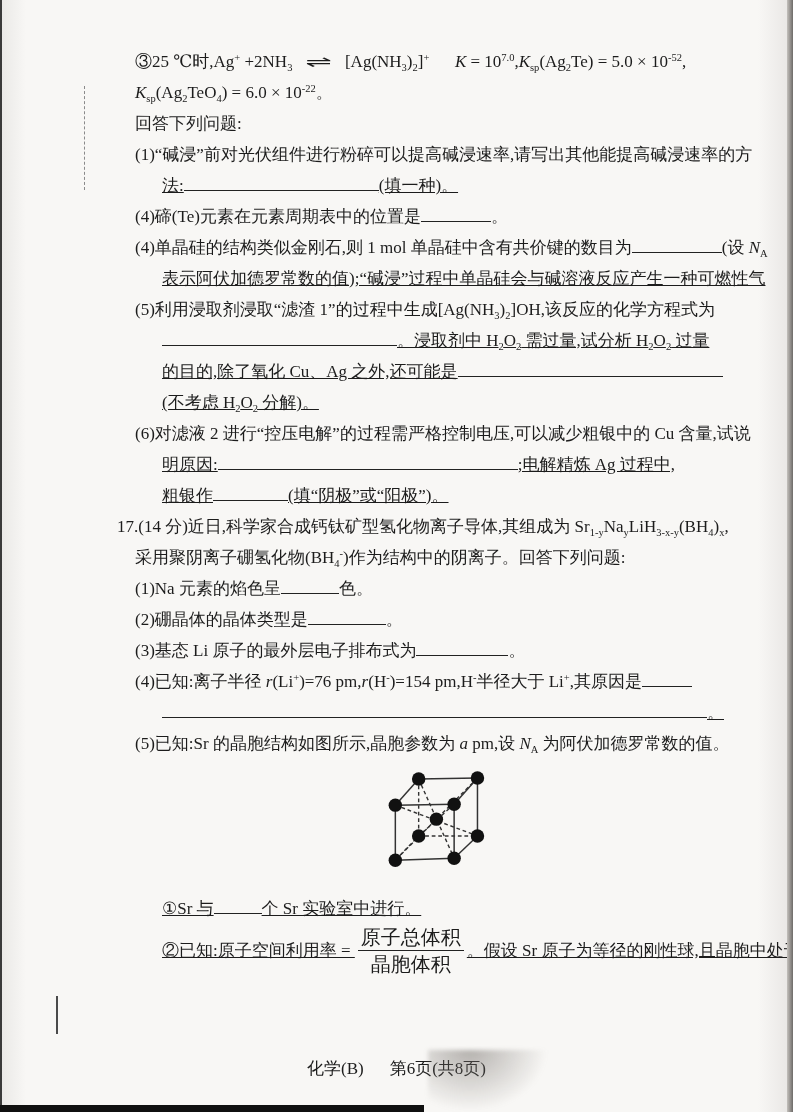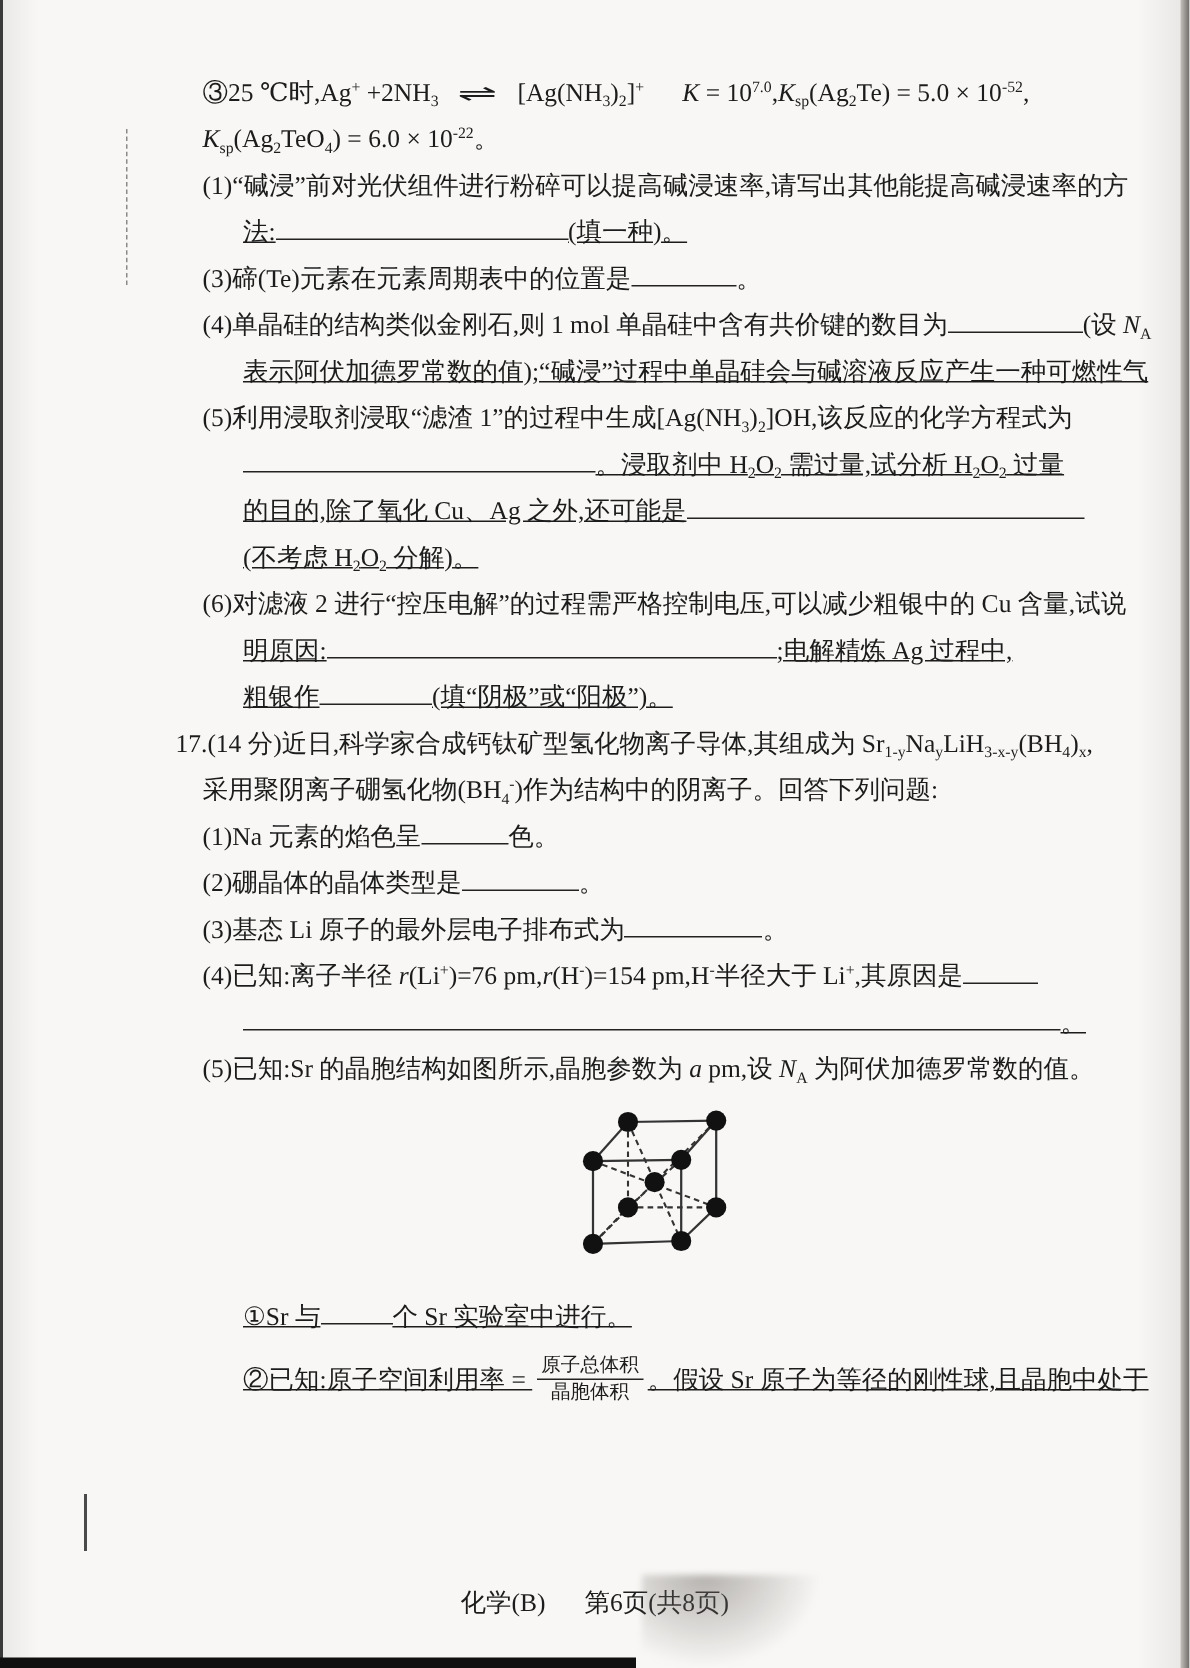--- a/index.html
+++ b/index.html
@@ -13,21 +13,21 @@
   .line{height:31px;line-height:31px;white-space:pre;}
   .ind0{margin-left:117px;}
   .ind1{margin-left:135px;}
   .ind2{margin-left:162px;text-decoration:underline;}
   sub{font-size:10.5px;line-height:0;vertical-align:-0.35em;}
   sup{font-size:10.5px;line-height:0;vertical-align:0.55em;}
   .it{font-style:italic;}
   .blank{display:inline-block;border-bottom:1.4px solid #222;height:15px;vertical-align:baseline;}
   .eqarrow{display:inline-block;transform:scaleX(2.1);font-family:"DejaVu Sans",sans-serif;
     margin:0 20px;font-size:15px;}
-  .frac{display:inline-block;vertical-align:middle;text-align:center;font-size:13px;
+  .frac{display:inline-block;vertical-align:middle;text-align:center;font-size:20px;
     line-height:1.3;margin:0 3px;position:relative;top:-2px;}
   .frac .num{display:block;border-bottom:1.4px solid #222;padding:0 3px;}
   .frac .den{display:block;}
   .tall{height:54px;line-height:54px;}
   .figure{margin:6px 0 2px 353px;width:150px;height:126px;}
   .footer{position:absolute;bottom:32px;left:0;width:100%;text-align:center;font-size:17px;}
   .footer .gap{display:inline-block;width:26px;}
   
   .edge-left{position:absolute;left:0;top:0;width:2px;height:100%;background:#3a3a3a;}
   .edge-right{position:absolute;right:0;top:0;width:6px;height:100%;
@@ -43,23 +43,24 @@
   svg circle{fill:#111;}
 </style>
 </head>
 <body>
 
 <div class="page">
   <div class="content">
     <div>
         <div class="line ind1"><span>③25 ℃时,Ag</span><sup>+</sup><span> +2NH</span><sub>3</sub><span class="eqarrow">⇌</span><span>[Ag(NH</span><sub>3</sub><span>)</span><sub>2</sub><span>]</span><sup>+</sup><span>      </span><span class="it">K</span><span> = 10</span><sup>7.0</sup><span>,</span><span class="it">K</span><sub>sp</sub><span>(Ag</span><sub>2</sub><span>Te) = 5.0 × 10</span><sup>-52</sup><span>,</span></div>
         <div class="line ind1"><span class="it">K</span><sub>sp</sub><span>(Ag</span><sub>2</sub><span>TeO</span><sub>4</sub><span>) = 6.0 × 10</span><sup>-22</sup><span>。</span></div>
+        <div class="line ind1"><span>回答下列问题:</span></div>
         <div class="line ind1"><span>(1)“碱浸”前对光伏组件进行粉碎可以提高碱浸速率,请写出其他能提高碱浸速率的方</span></div>
         <div class="line ind2"><span>法:</span><span class="blank" style="width: 195px;"></span><span>(填一种)。</span></div>
-        <div class="line ind1"><span>(3)碲(Te)元素在元素周期表中的位置是</span><span class="blank" style="width: 70px;"></span><span>。</span></div>
+        <div class="line ind1"><span>(4)碲(Te)元素在元素周期表中的位置是</span><span class="blank" style="width: 70px;"></span><span>。</span></div>
         <div class="line ind1"><span>(4)单晶硅的结构类似金刚石,则 1 mol 单晶硅中含有共价键的数目为</span><span class="blank" style="width: 90px;"></span><span>(设 </span><span class="it">N</span><sub>A</sub></div>
         <div class="line ind2"><span>表示阿伏加德罗常数的值);“碱浸”过程中单晶硅会与碱溶液反应产生一种可燃性气</span></div>
         <div class="line ind1"><span>(5)利用浸取剂浸取“滤渣 1”的过程中生成[Ag(NH</span><sub>3</sub><span>)</span><sub>2</sub><span>]OH,该反应的化学方程式为</span></div>
         <div class="line ind2"><span class="blank" style="width: 235px;"></span><span>。浸取剂中 H</span><sub>2</sub><span>O</span><sub>2</sub><span> 需过量,试分析 H</span><sub>2</sub><span>O</span><sub>2</sub><span> 过量</span></div>
         <div class="line ind2"><span>的目的,除了氧化 Cu、Ag 之外,还可能是</span><span class="blank" style="width: 265px;"></span></div>
         <div class="line ind2"><span>(不考虑 H</span><sub>2</sub><span>O</span><sub>2</sub><span> 分解)。</span></div>
         <div class="line ind1"><span>(6)对滤液 2 进行“控压电解”的过程需严格控制电压,可以减少粗银中的 Cu 含量,试说</span></div>
         <div class="line ind2"><span>明原因:</span><span class="blank" style="width: 300px;"></span><span>;电解精炼 Ag 过程中,</span></div>
         <div class="line ind2"><span>粗银作</span><span class="blank" style="width: 75px;"></span><span>(填“阴极”或“阳极”)。</span></div>
         <div class="line ind0"><span>17.(14 分)近日,科学家合成钙钛矿型氢化物离子导体,其组成为 Sr</span><sub>1-y</sub><span>Na</span><sub>y</sub><span>LiH</span><sub>3-x-y</sub><span>(BH</span><sub>4</sub><span>)</span><sub>x</sub><span>,</span></div>

